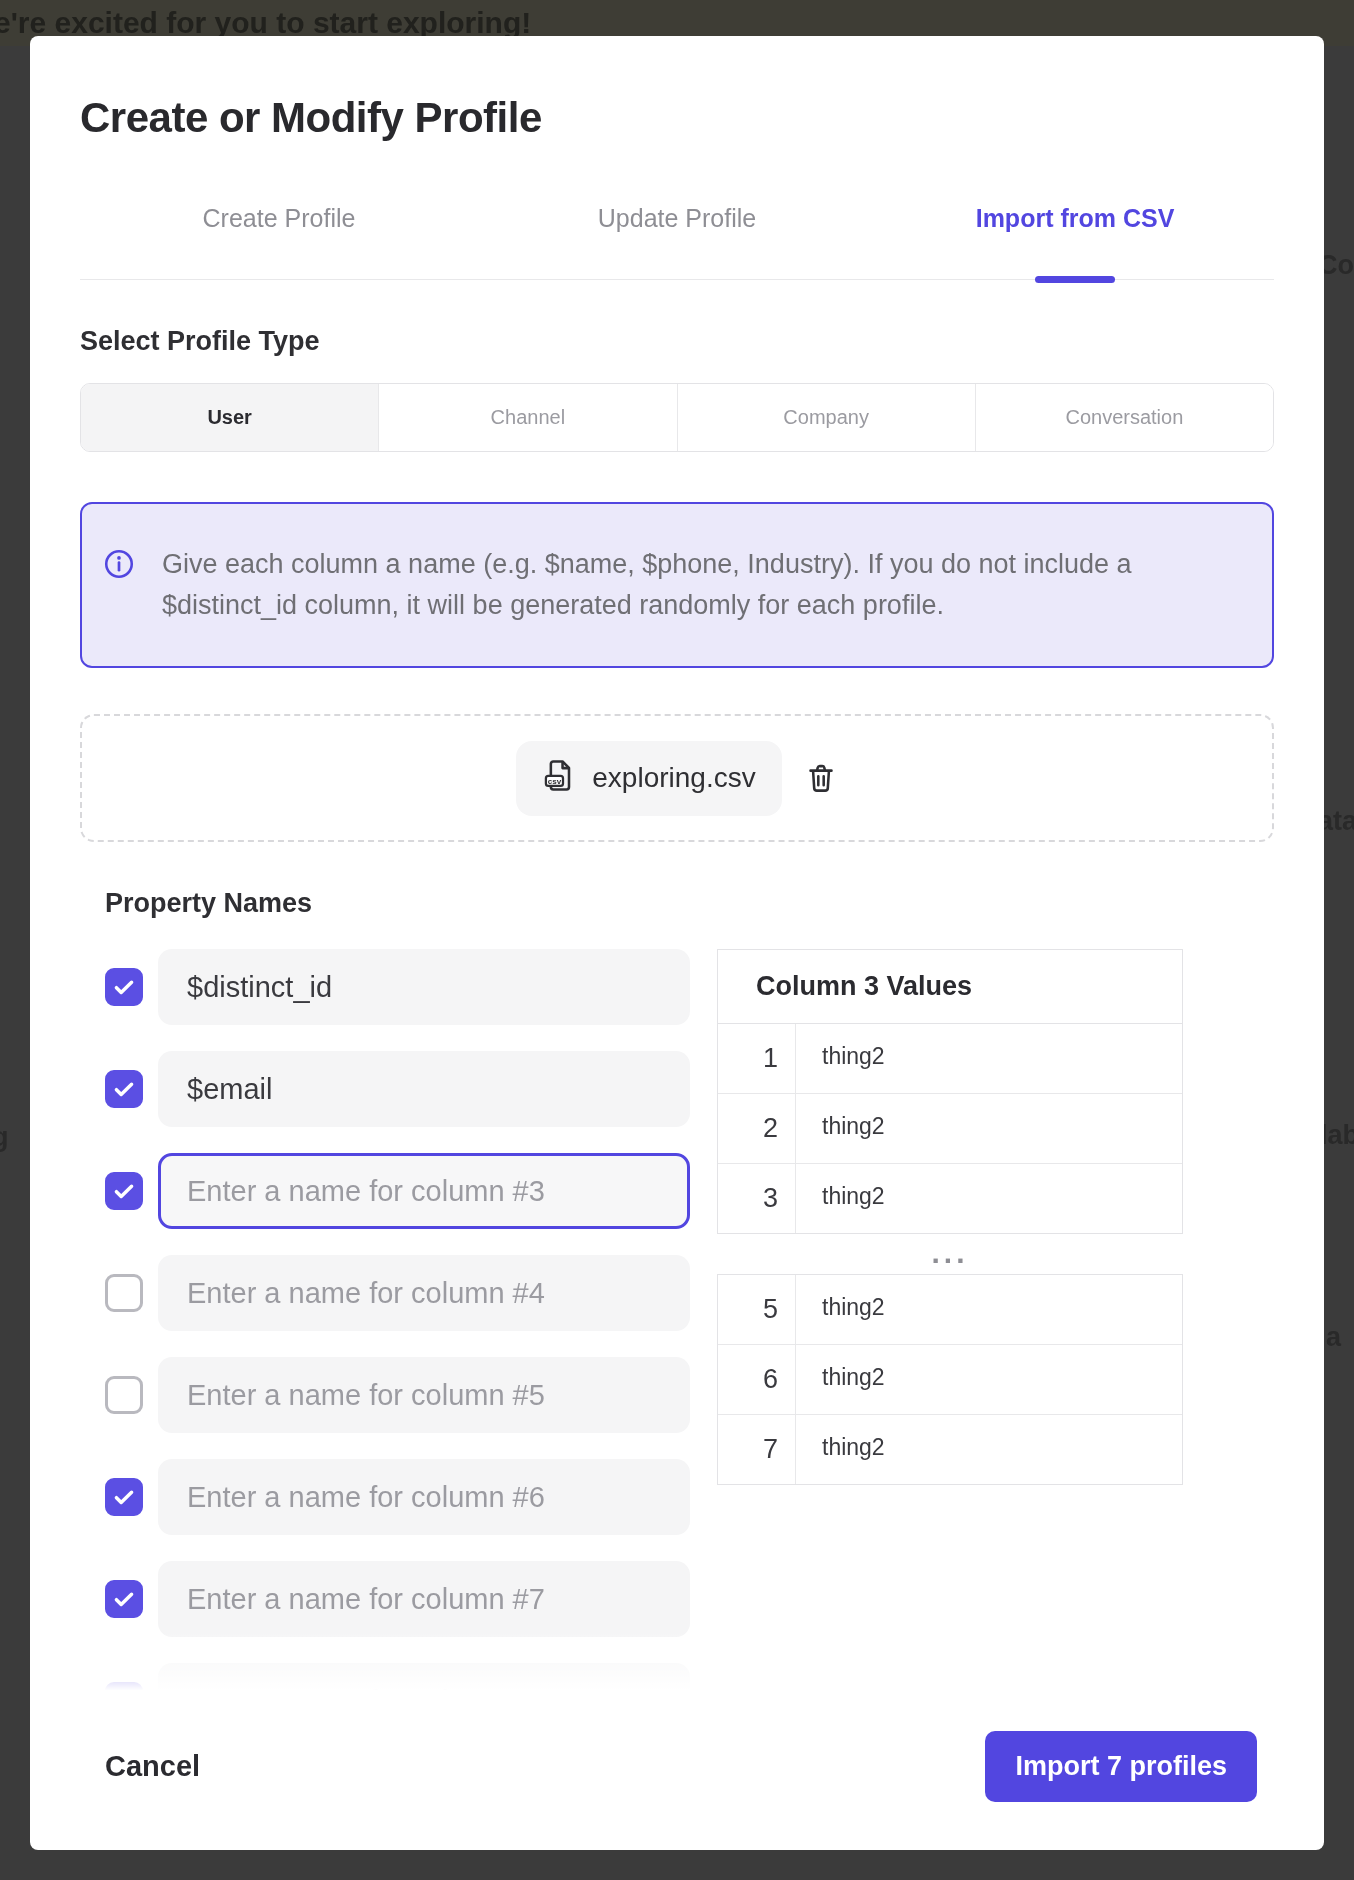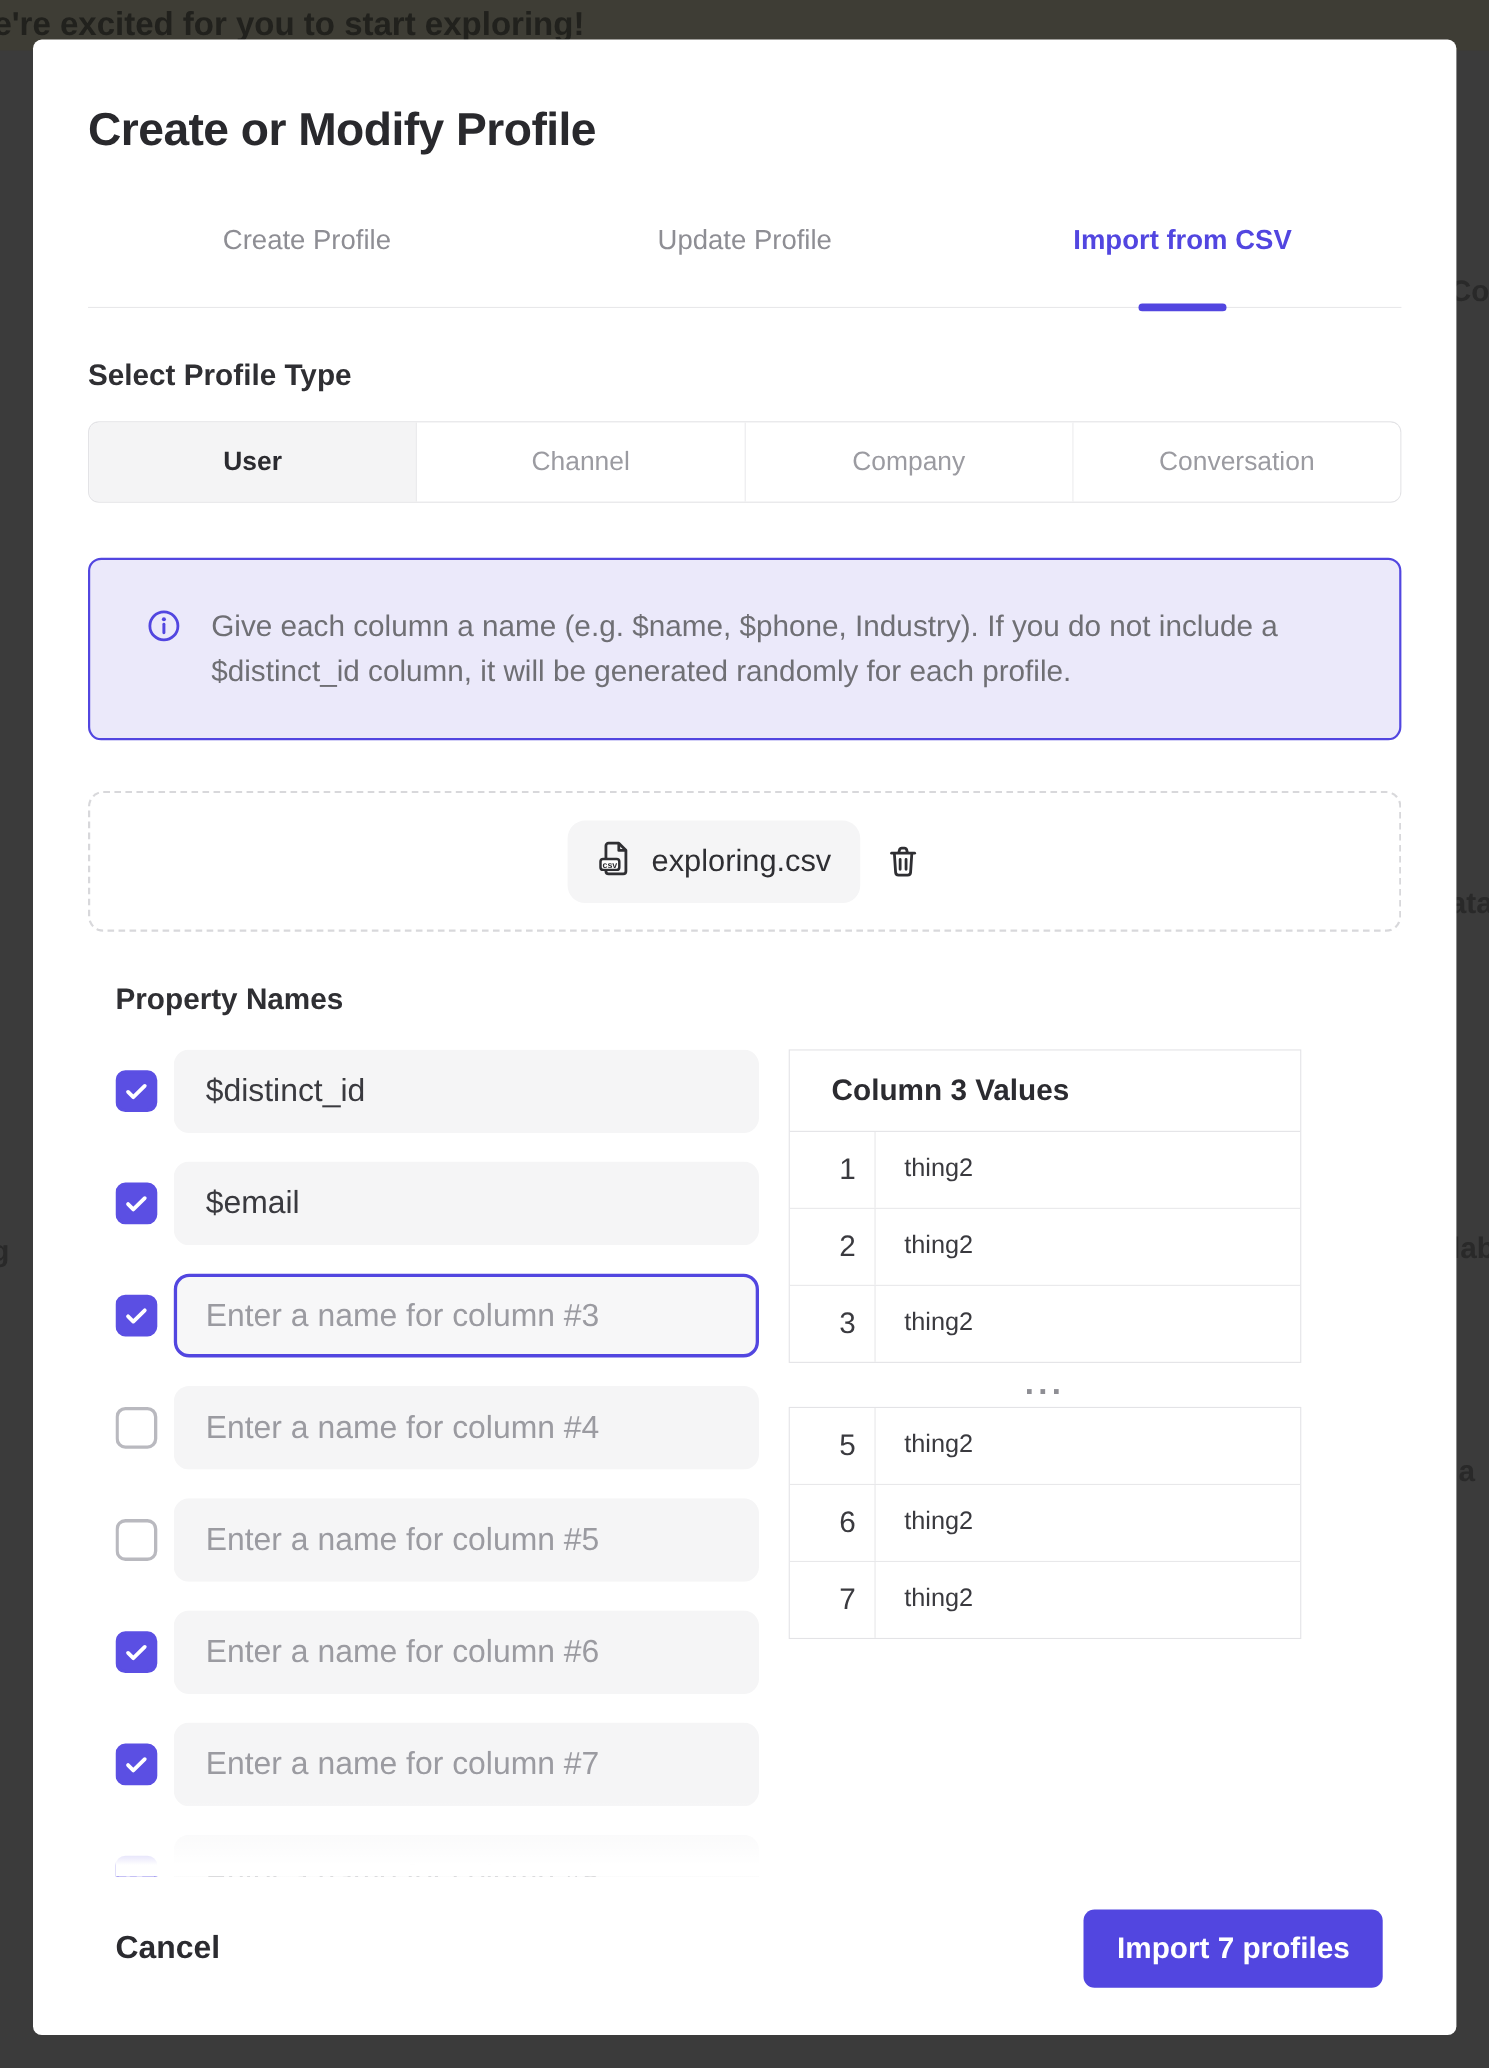--- a/index.html
+++ b/index.html
@@ -53,30 +53,30 @@
     width:80px; height:7px; border-radius:4px; background:#5246e0;
   }
 
   
   .section-label { margin:46px 50px 0; font-size:27px; font-weight:600; color:#2f2f33; }
   .segmented {
     display:flex; margin:26px 50px 0; border:1px solid #e3e3e6; border-radius:10px;
     overflow:hidden; background:#fff;
   }
   .seg {
-    flex:1; text-align:center; padding:22px 0; font-size:24px; color:#9b9ba1;
+    flex:1; text-align:center; padding:22px 0; font-size:20px; color:#9b9ba1;
     border-right:1px solid #e8e8ea; background:#fff; cursor:pointer;
   }
   .seg:last-child { border-right:none; }
   .seg.selected { background:#f4f4f5; color:#2b2b30; font-weight:700; }
 
   
   .info-box {
     display:flex; gap:26px; align-items:flex-start;
-    margin:50px 50px 0; padding:40px 50px;
+    margin:50px 50px 0; padding:40px 20px;
     background:#ebe9fa; border:2px solid #5246e0; border-radius:12px;
   }
   .info-box .txt {
     font-size:27px; line-height:41px; color:#6f6f74; max-width:1010px;
   }
   .info-icon { flex:0 0 auto; margin-top:3px; }
 
   
   .upload {
     margin:46px 50px 0; height:128px; border:2px dashed #d8d8db; border-radius:14px;

